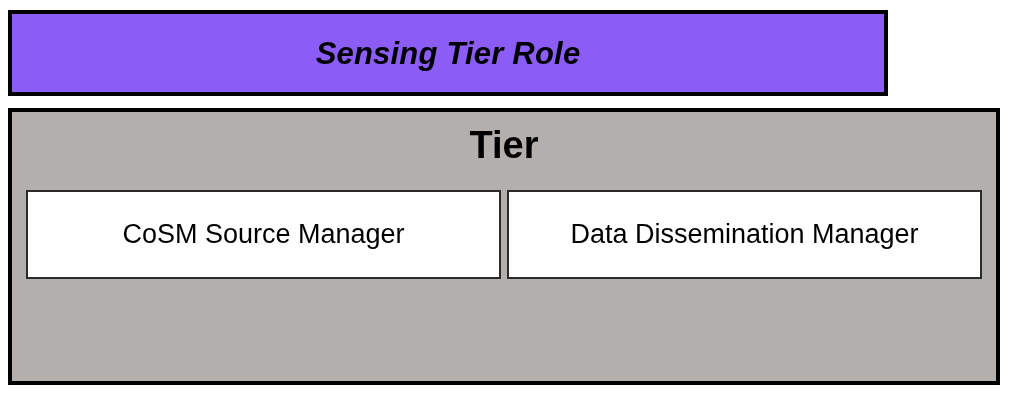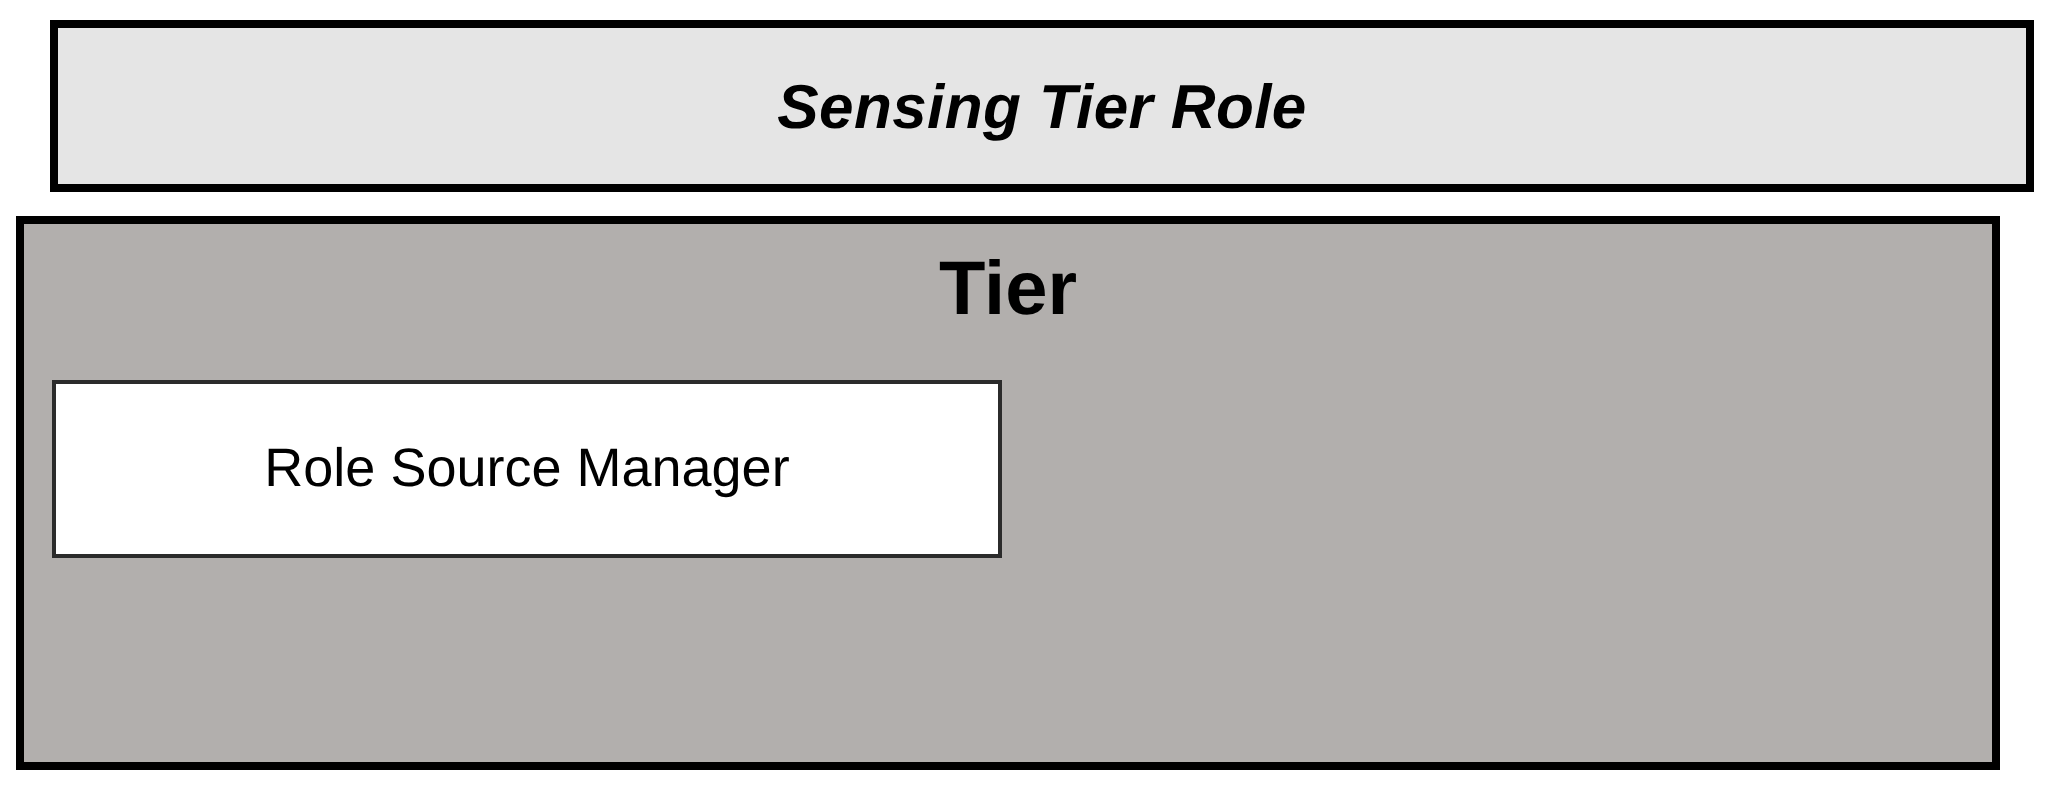--- a/index.html
+++ b/index.html
@@ -21,29 +21,28 @@
     width: 1024px;
     height: 403px;
     box-sizing: border-box;
   }
 
   
   .tier-banner {
     position: absolute;
     left: 8px;
     top: 10px;
-    width: 992px;
+    width: 880px;
     height: 86px;
     box-sizing: border-box;
-    background: #e5e5e5;
+    background: #8b5cf6;
     border: 4px solid #000000;
     display: flex;
     align-items: center;
     justify-content: center;
-    margin-left: 17px;
   }
   .tier-banner-label {
     font-size: 31px;
     font-weight: bold;
     font-style: italic;
     line-height: 1;
     letter-spacing: 0.2px;
     color: #000000;
     white-space: nowrap;
   }
@@ -124,21 +123,24 @@
     <span class="tier-banner-label">Sensing Tier Role</span>
   </div>
 
   <div class="cosm-container">
 
     <div class="cosm-title">Tier</div>
 
     <div class="manager-row">
 
       <div class="module-box">
-        <span class="module-label">Role Source Manager</span>
+        <span class="module-label">CoSM Source Manager</span>
       </div>
 
+      <div class="module-box">
+        <span class="module-label">Data Dissemination Manager</span>
+      </div>
 
     </div>
 
 
   </div>
 </div>
 
 </body></html>

